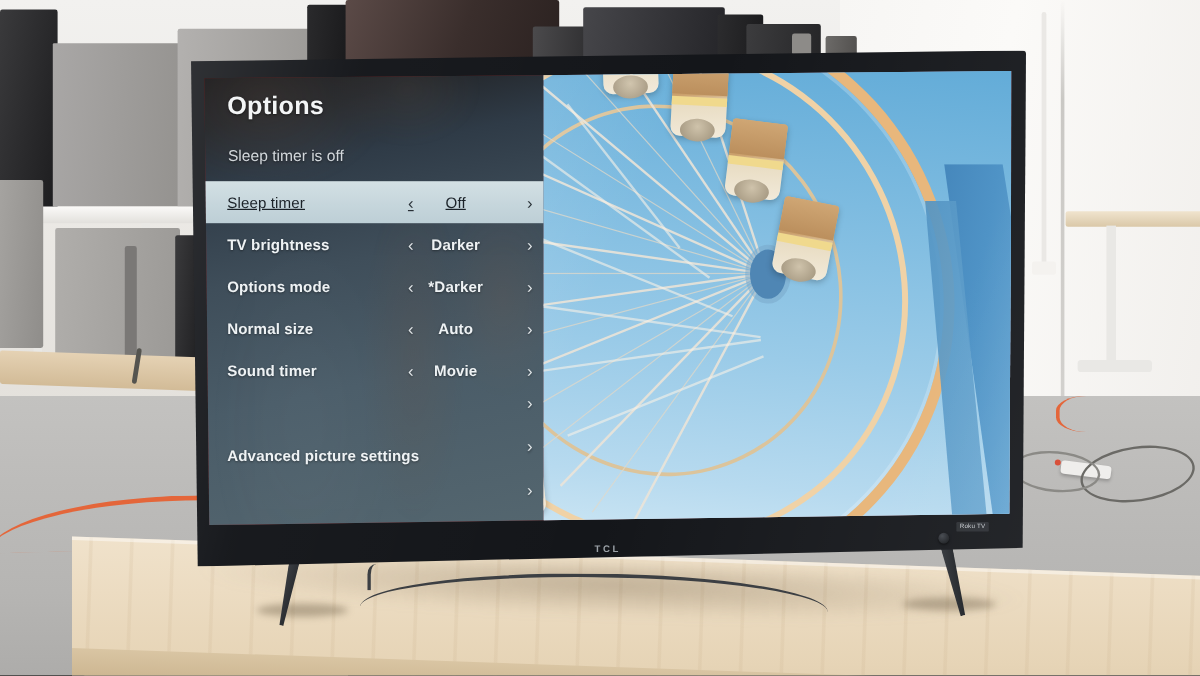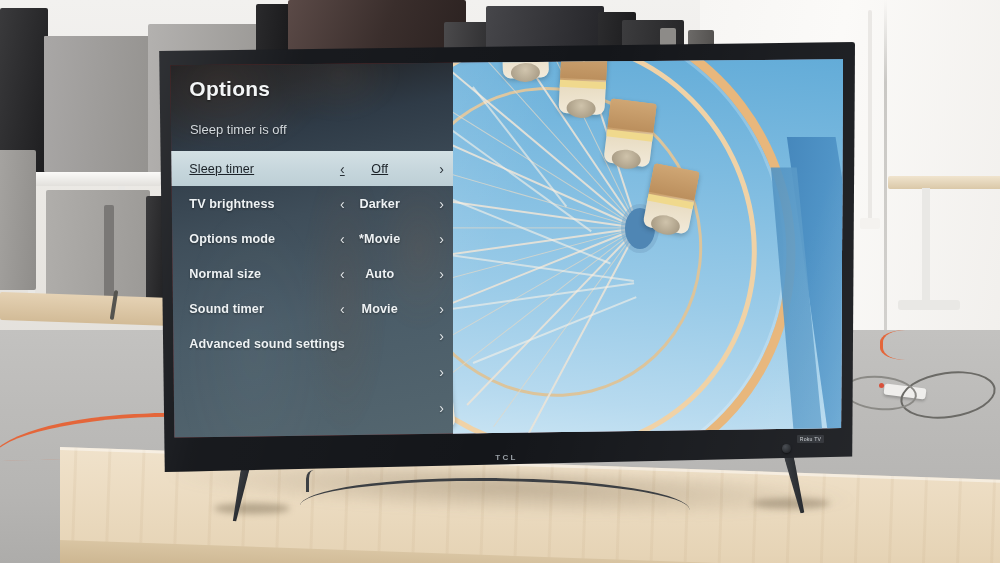--- a/index.html
+++ b/index.html
@@ -277,21 +277,21 @@
                 <span class="chev-l">‹</span>
                 <span class="value">Darker</span>
               </span>
               <span class="chev-r">›</span>
             </div>
 
             <div class="row">
               <span class="label">Options mode</span>
               <span class="ctrl">
                 <span class="chev-l">‹</span>
-                <span class="value">*Movie</span>
+                <span class="value">*Darker</span>
               </span>
               <span class="chev-r">›</span>
             </div>
 
             <div class="row">
               <span class="label">Normal size</span>
               <span class="ctrl">
                 <span class="chev-l">‹</span>
                 <span class="value">Auto</span>
               </span>
@@ -301,26 +301,26 @@
             <div class="row">
               <span class="label">Sound timer</span>
               <span class="ctrl">
                 <span class="chev-l">‹</span>
                 <span class="value">Movie</span>
               </span>
               <span class="chev-r">›</span>
             </div>
 
             <div class="row nav">
-              <span class="label">Advanced sound settings</span>
 
               <span class="chev-r">›</span>
             </div>
 
             <div class="row nav">
+              <span class="label">Advanced picture settings</span>
 
               <span class="chev-r">›</span>
             </div>
 
             <div class="row nav">
 
               <span class="chev-r">›</span>
             </div>
 
           </div>

